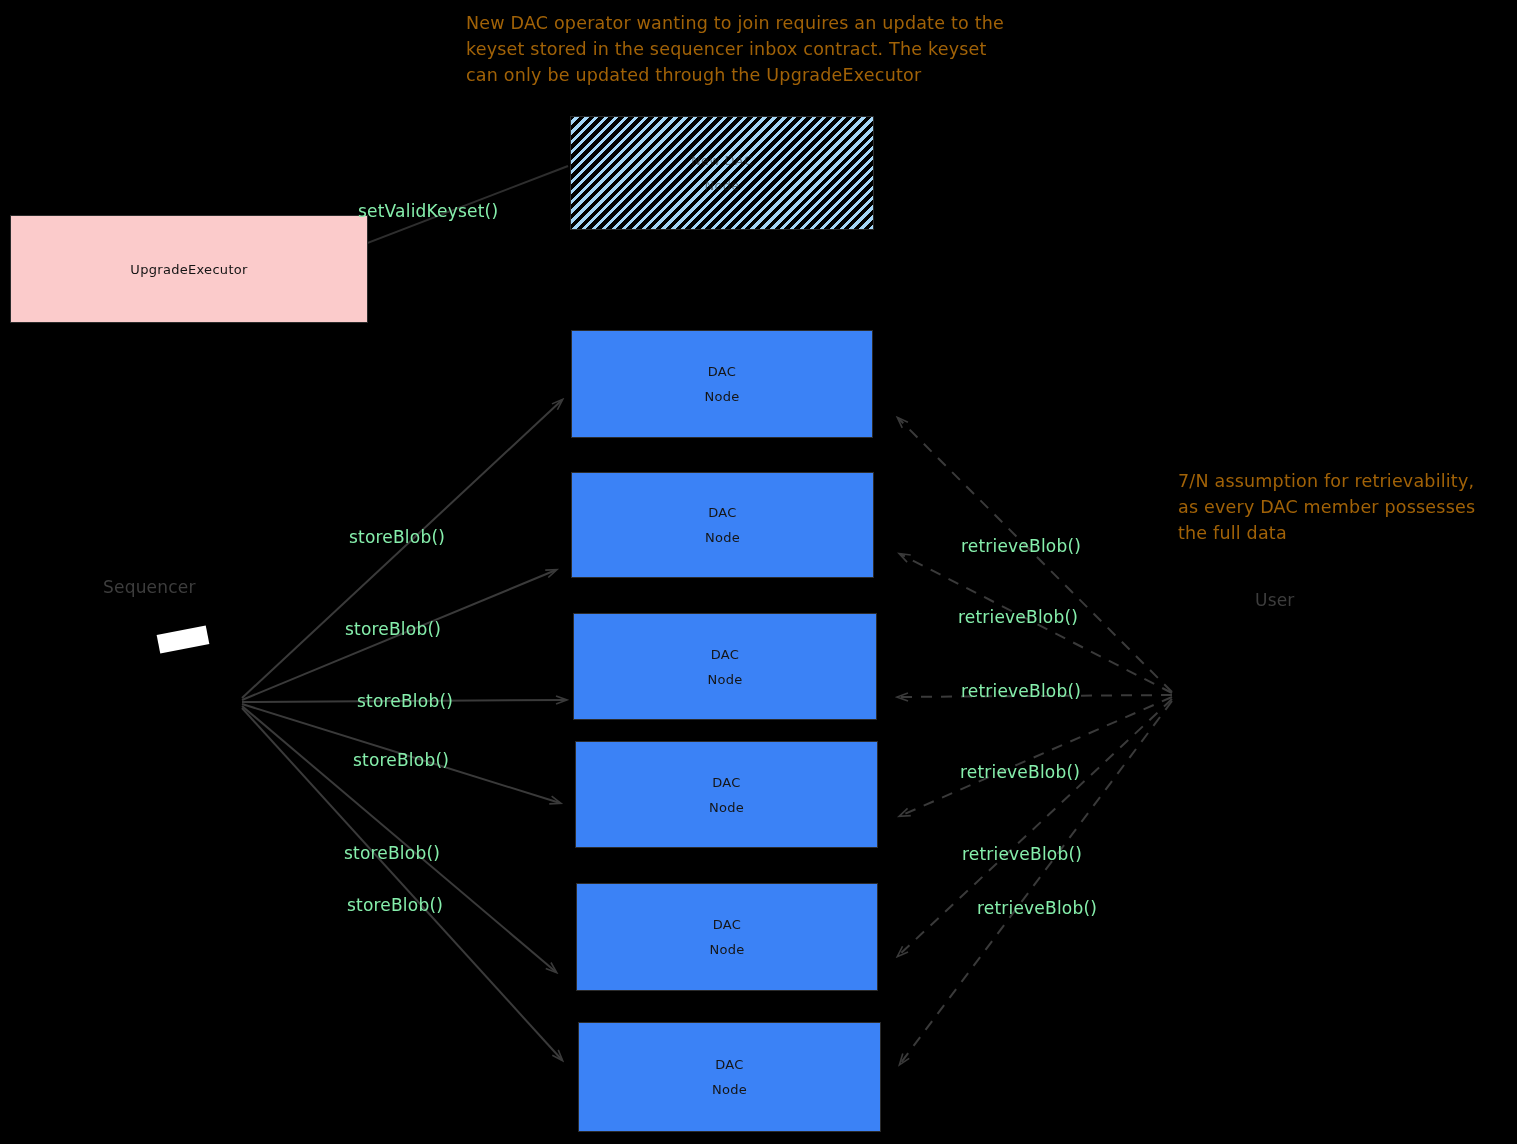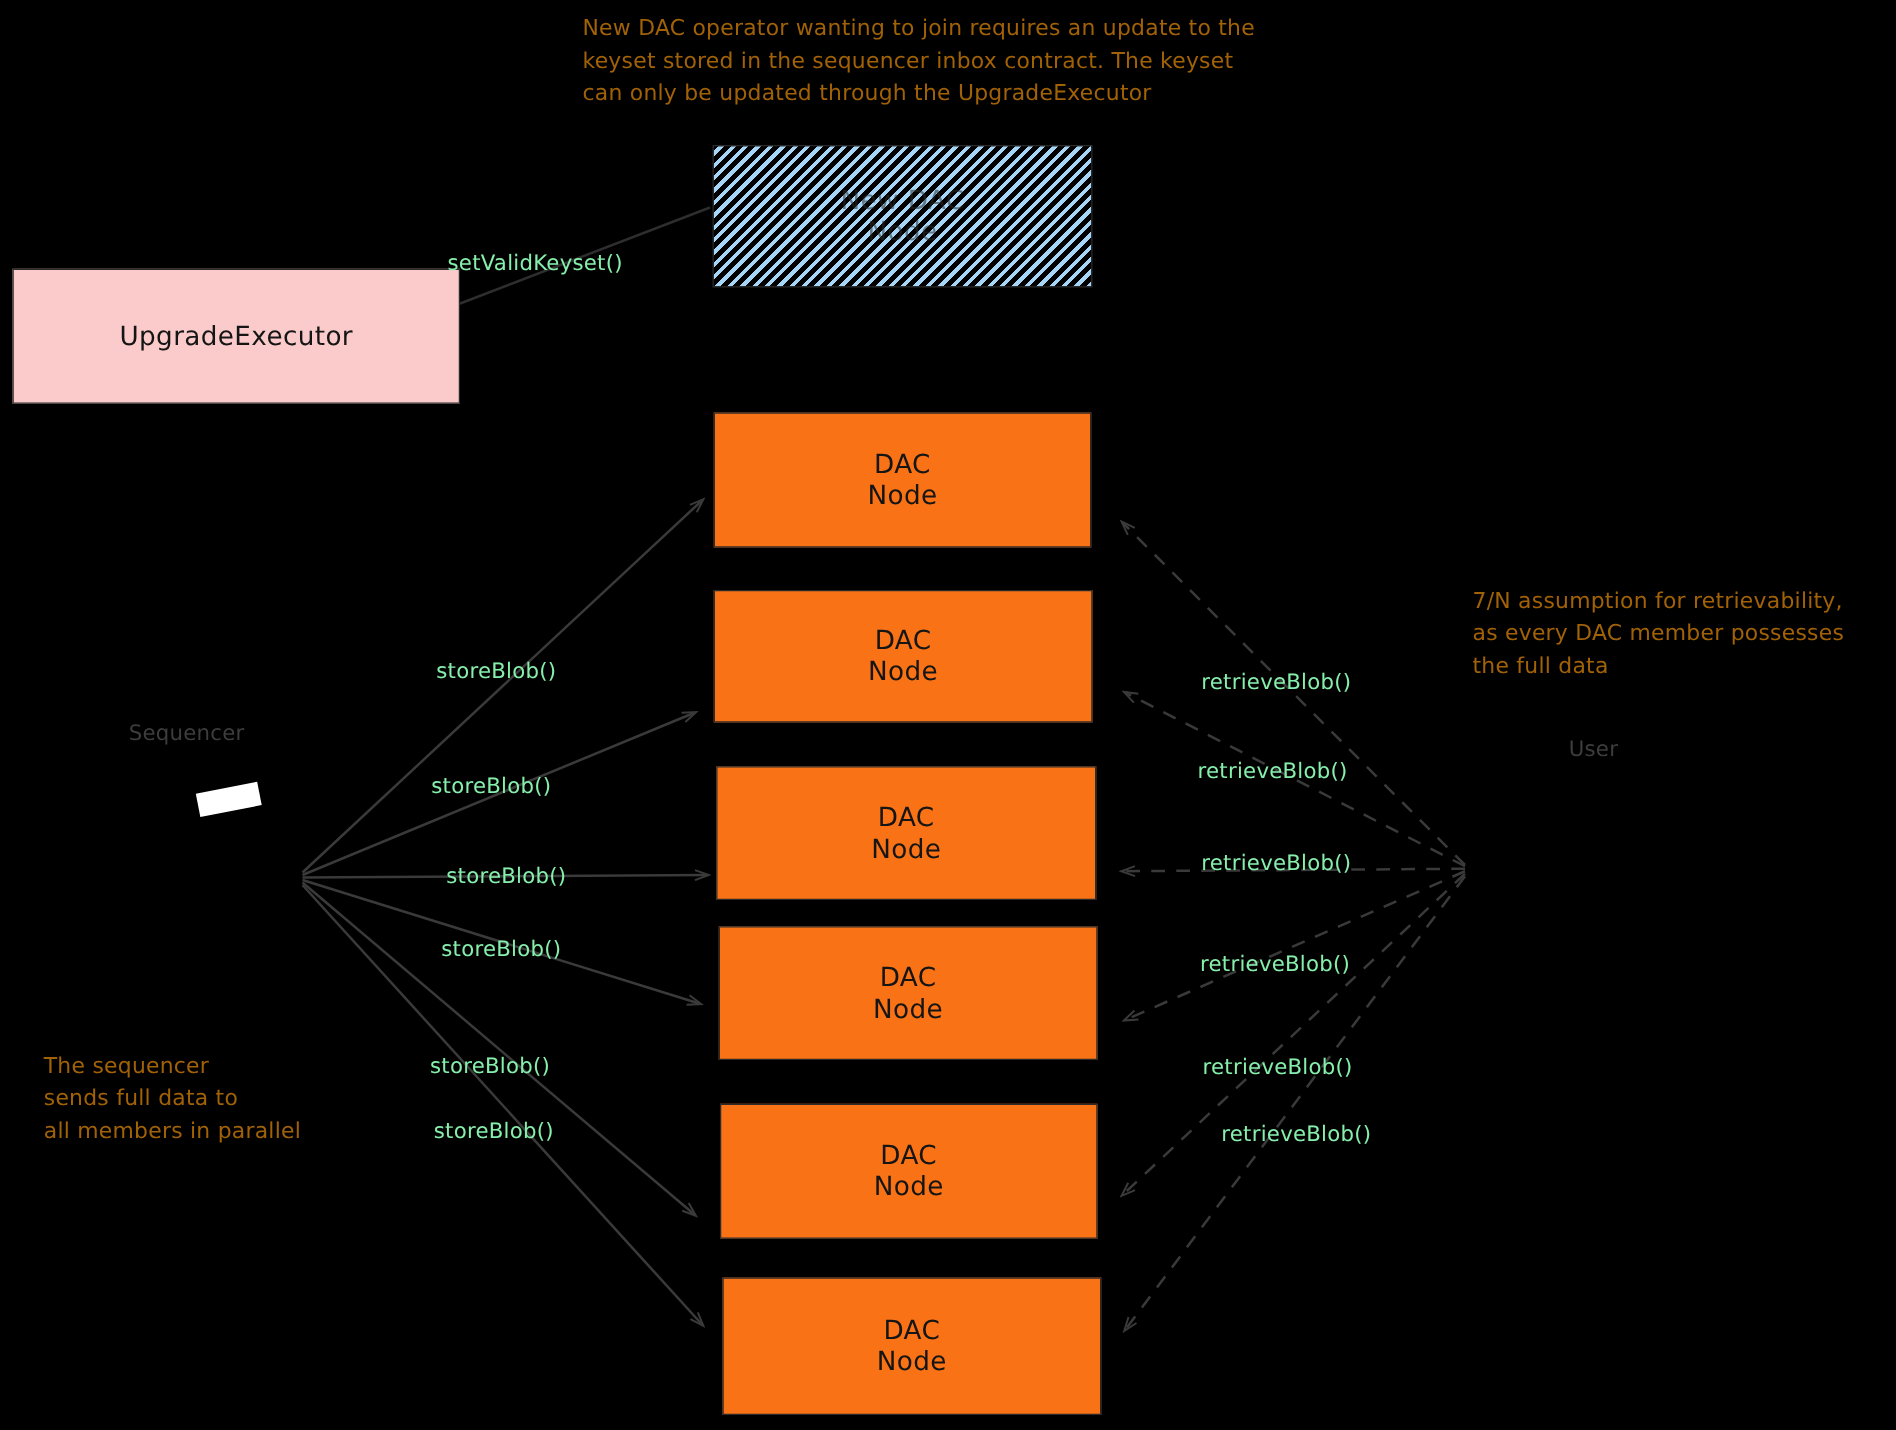--- a/index.html
+++ b/index.html
@@ -47,27 +47,27 @@
     box-sizing: border-box;
     border: 1.5px solid #2b2b2b;
     display: flex;
     align-items: center;
     justify-content: center;
     text-align: center;
   }
   .box-label {
     color: #151515;
     font-family: "DejaVu Sans", sans-serif;
-    font-size: 21px;
+    font-size: 13px;
     line-height: 25px;
     white-space: pre-line;
     letter-spacing: 0.3px;
   }
   .dac-node {
-    background: #f97316;
+    background: #3b82f6;
   }
   .upgrade-executor {
     background: #fbcbcb;
   }
   .new-dac-node {
     background:
       repeating-linear-gradient(
         -45deg,
         #a5d6f7 0px,
         #a5d6f7 3px,
@@ -189,17 +189,14 @@
   <div class="edge-label" style="left:958px; top:607px;">retrieveBlob()</div>
   <div class="edge-label" style="left:961px; top:681px;">retrieveBlob()</div>
   <div class="edge-label" style="left:960px; top:762px;">retrieveBlob()</div>
   <div class="edge-label" style="left:962px; top:844px;">retrieveBlob()</div>
   <div class="edge-label" style="left:977px; top:898px;">retrieveBlob()</div>
 
   <div class="note" style="left:1178px; top:468px;">7/N assumption for retrievability,
 as every DAC member possesses
 the full data</div>
 
-  <div class="note" style="left:35px; top:840px;">The sequencer
-sends full data to
-all members in parallel</div>
 
 </div>
 
 </body></html>

